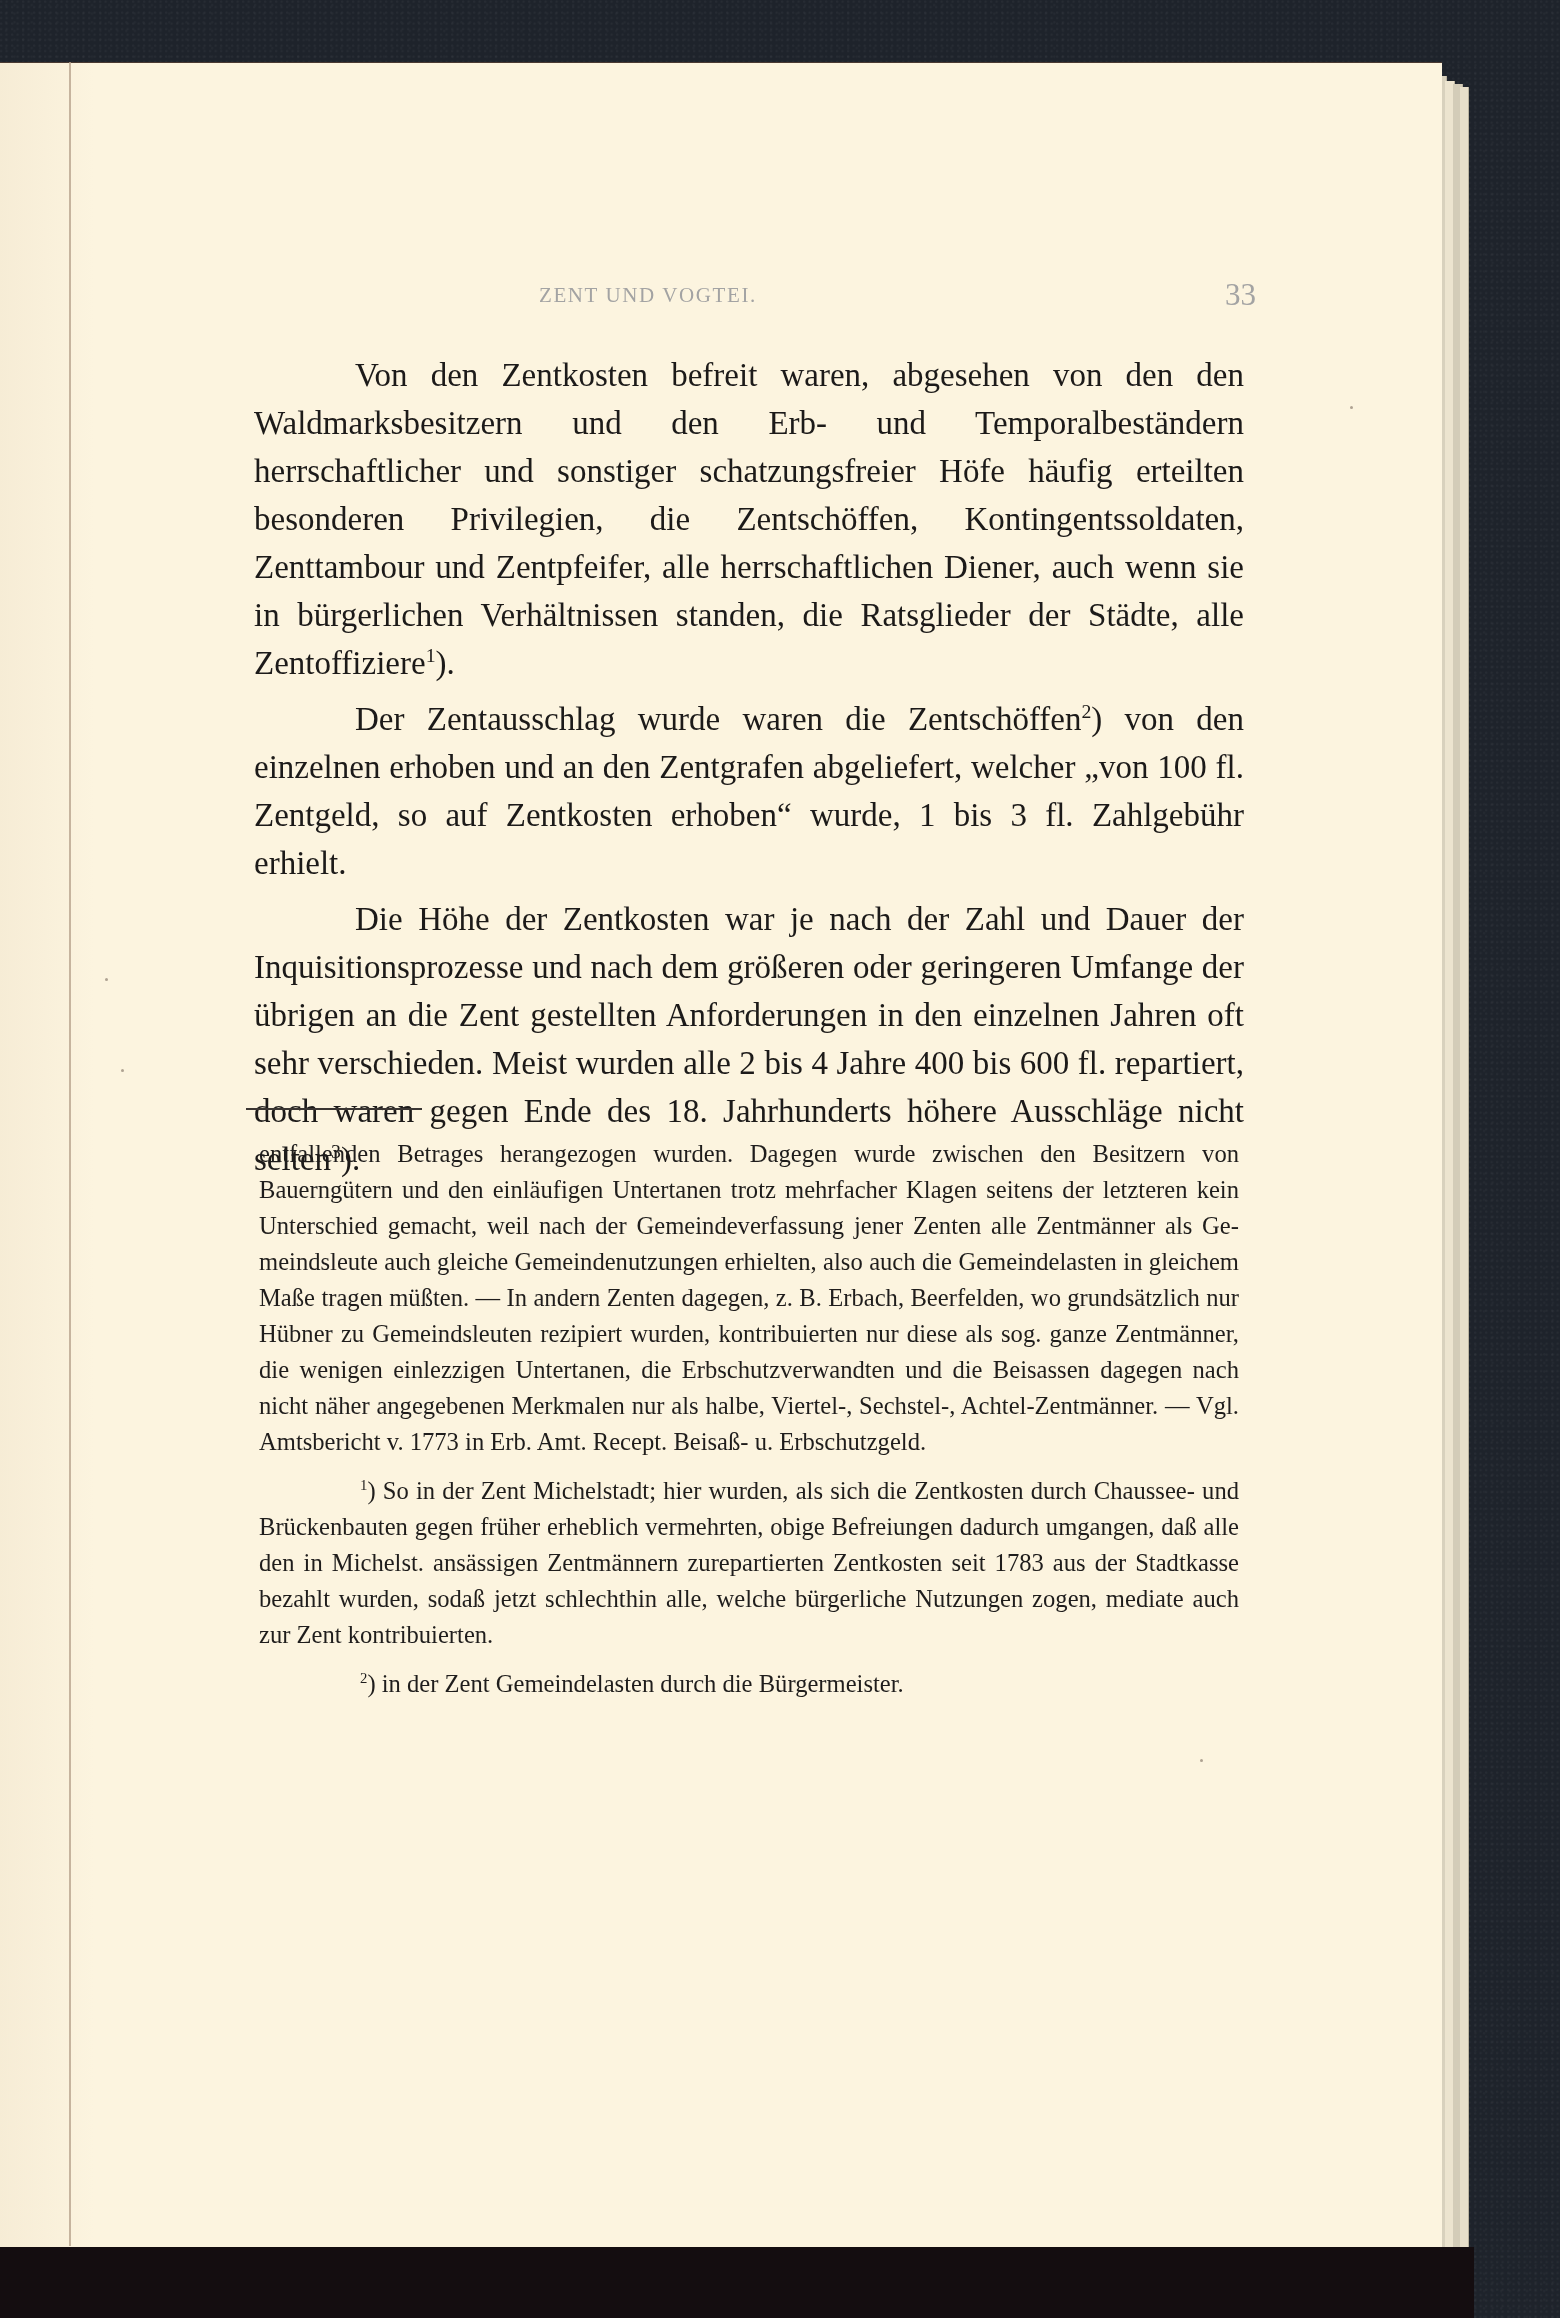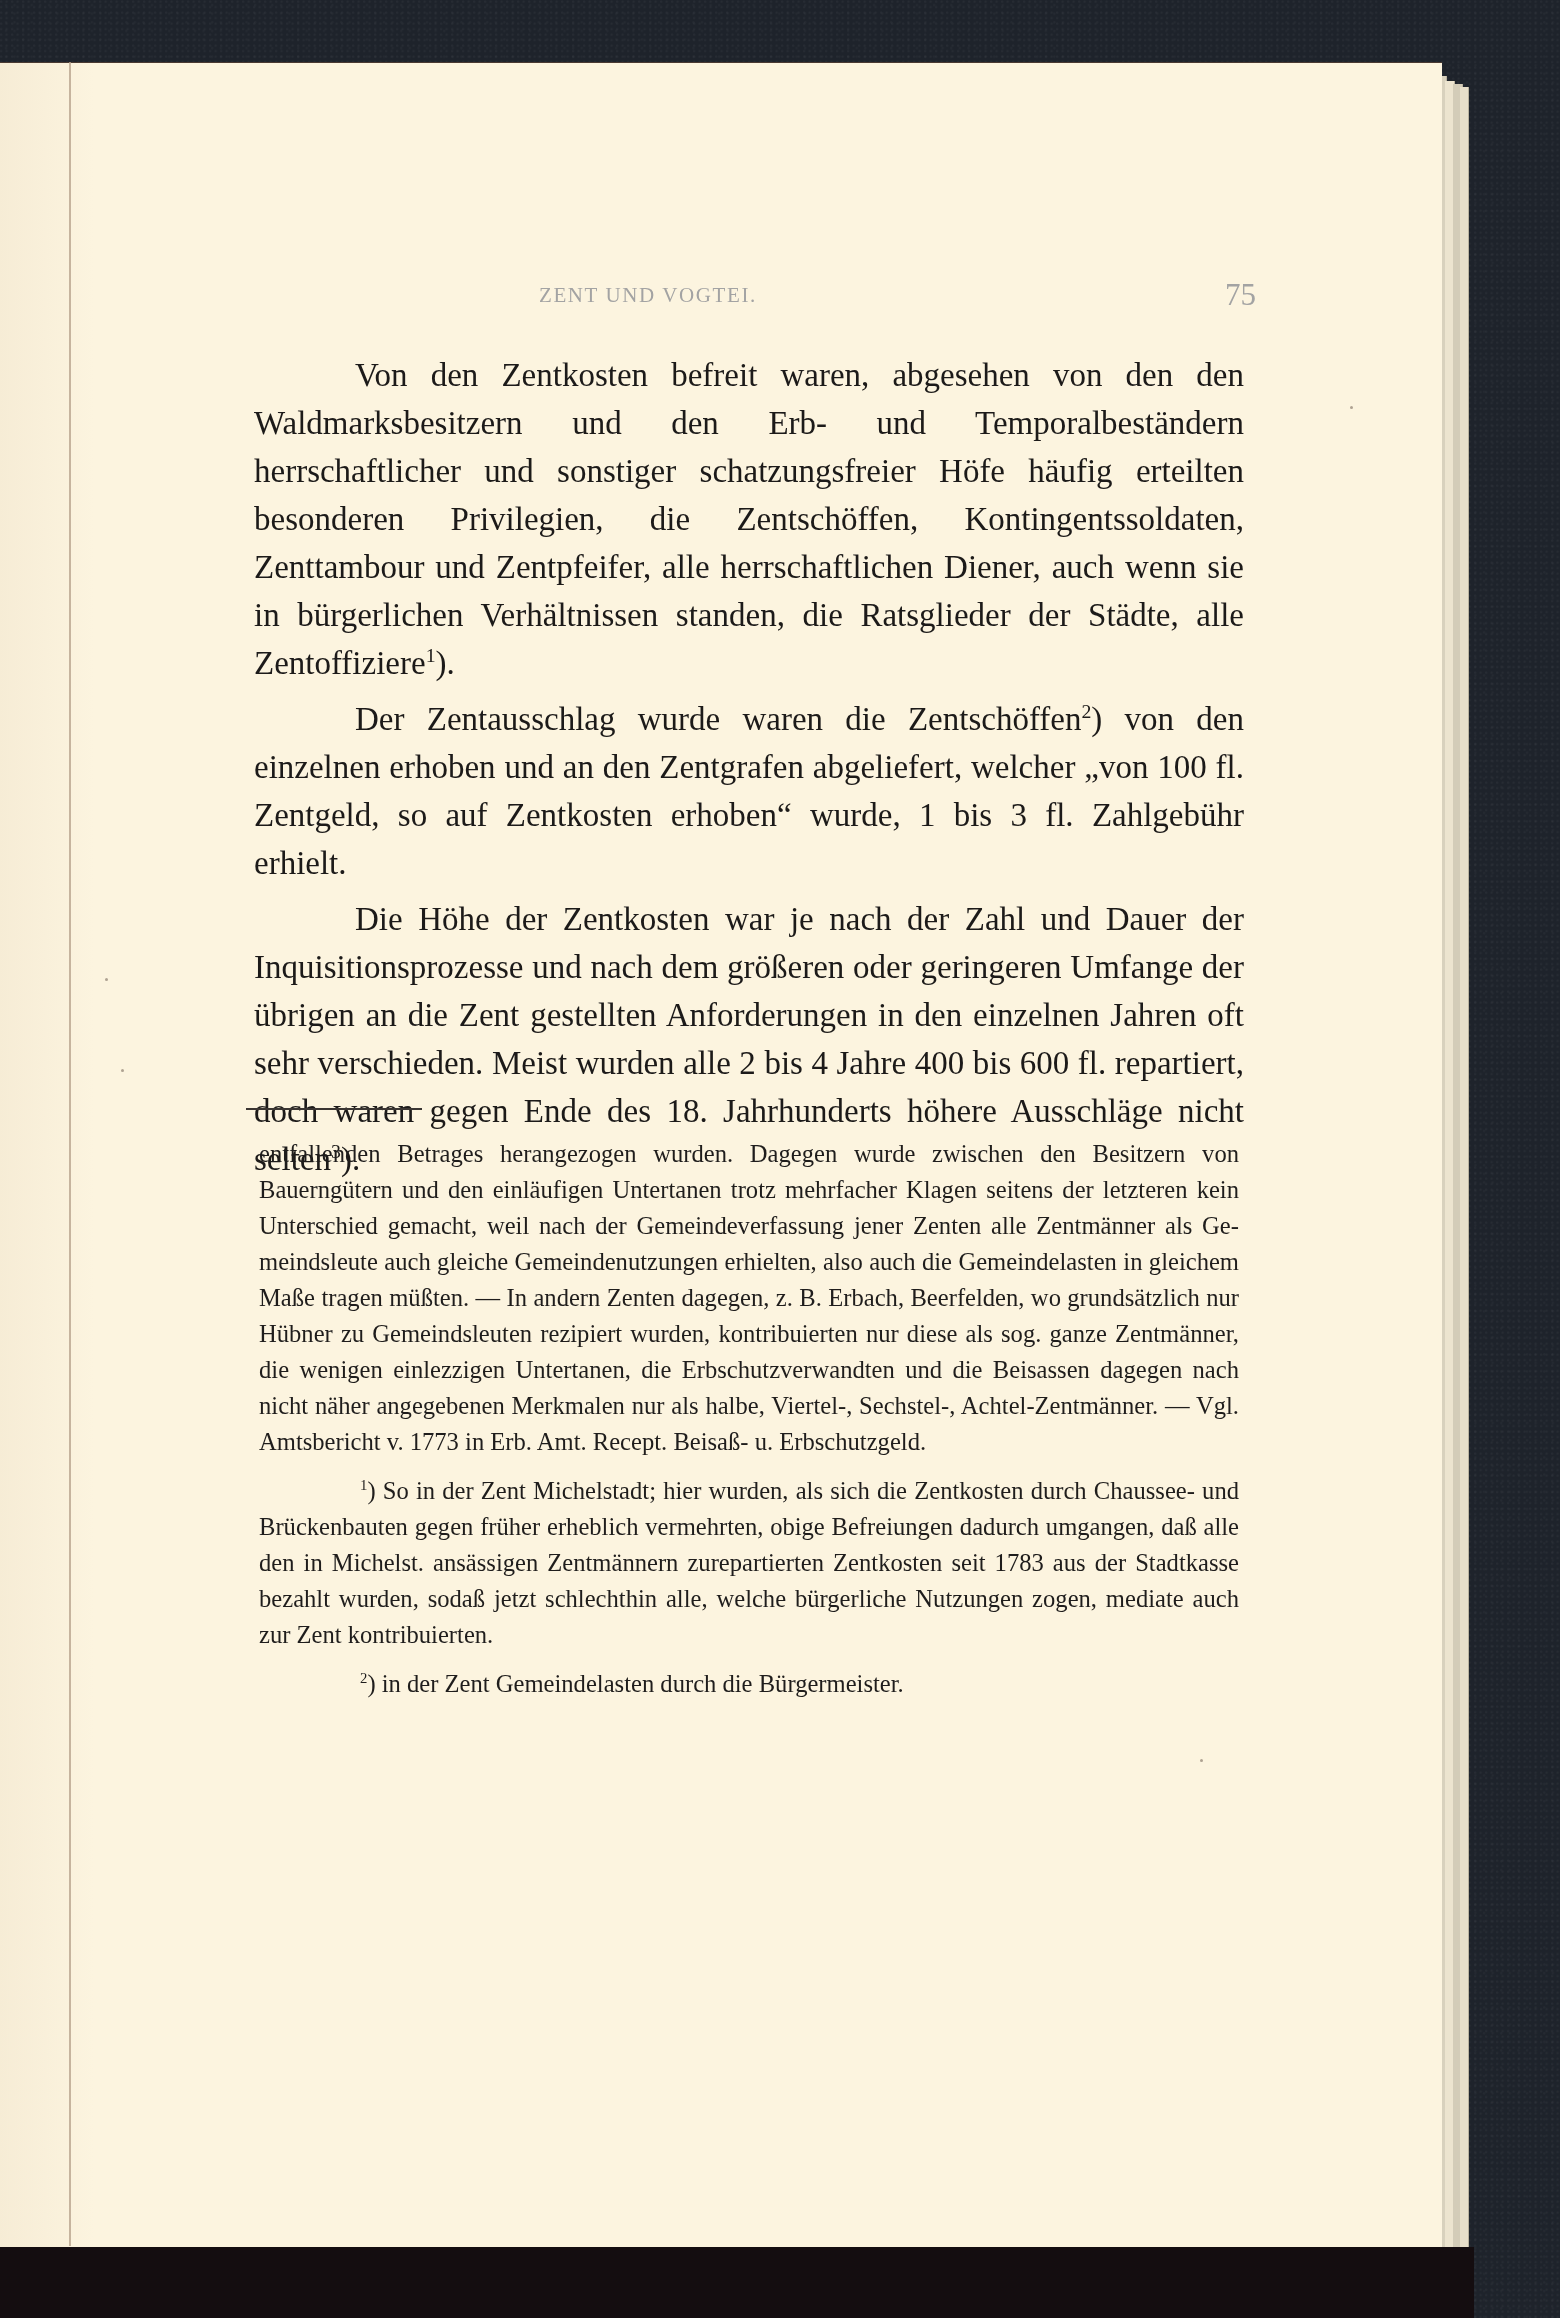--- a/index.html
+++ b/index.html
@@ -148,21 +148,21 @@
 
 <div class="specks">
   <span style="left:1350px; top:406px;"></span>
   <span style="left:105px; top:978px;"></span>
   <span style="left:121px; top:1069px;"></span>
   <span style="left:1200px; top:1759px;"></span>
 </div>
 
 <div class="running-head">
   <span class="running-title">ZENT UND VOGTEI.</span>
-  <span class="page-number">75</span>
+  <span class="page-number">33</span>
 </div>
 
 <div class="body-text">
   <p><span>Von den Zentkosten befreit waren, abgesehen von den den Waldmarksbesitzern und den Erb- und Temporalbeständern herrschaftlicher und sonstiger schatzungsfreier Höfe häufig er­teilten besonderen Privilegien, die Zentschöffen, Kontingents­soldaten, Zenttambour und Zentpfeifer, alle herrschaftlichen Diener, auch wenn sie in bürgerlichen Verhältnissen standen, die Ratsglieder der Städte, alle Zentoffiziere</span><sup>1</sup><span>)</span><span>.</span></p>
   <p><span>Der Zentausschlag wurde waren die Zentschöffen</span><sup>2</sup><span>)</span><span> von den einzelnen erhoben und an den Zentgrafen abgeliefert, welcher „von 100 fl. Zentgeld, so auf Zentkosten erhoben“ wurde, 1 bis 3 fl. Zahlgebühr erhielt.</span></p>
   <p><span>Die Höhe der Zentkosten war je nach der Zahl und Dauer der Inquisitionsprozesse und nach dem größeren oder geringeren Umfange der übrigen an die Zent gestellten Anforderungen in den einzelnen Jahren oft sehr verschieden. Meist wurden alle 2 bis 4 Jahre 400 bis 600 fl. repartiert, doch waren gegen Ende des 18. Jahrhunderts höhere Ausschläge nicht selten</span><sup>3</sup><span>)</span><span>.</span></p>
 </div>
 
 <div class="footnote-rule"></div>
 

